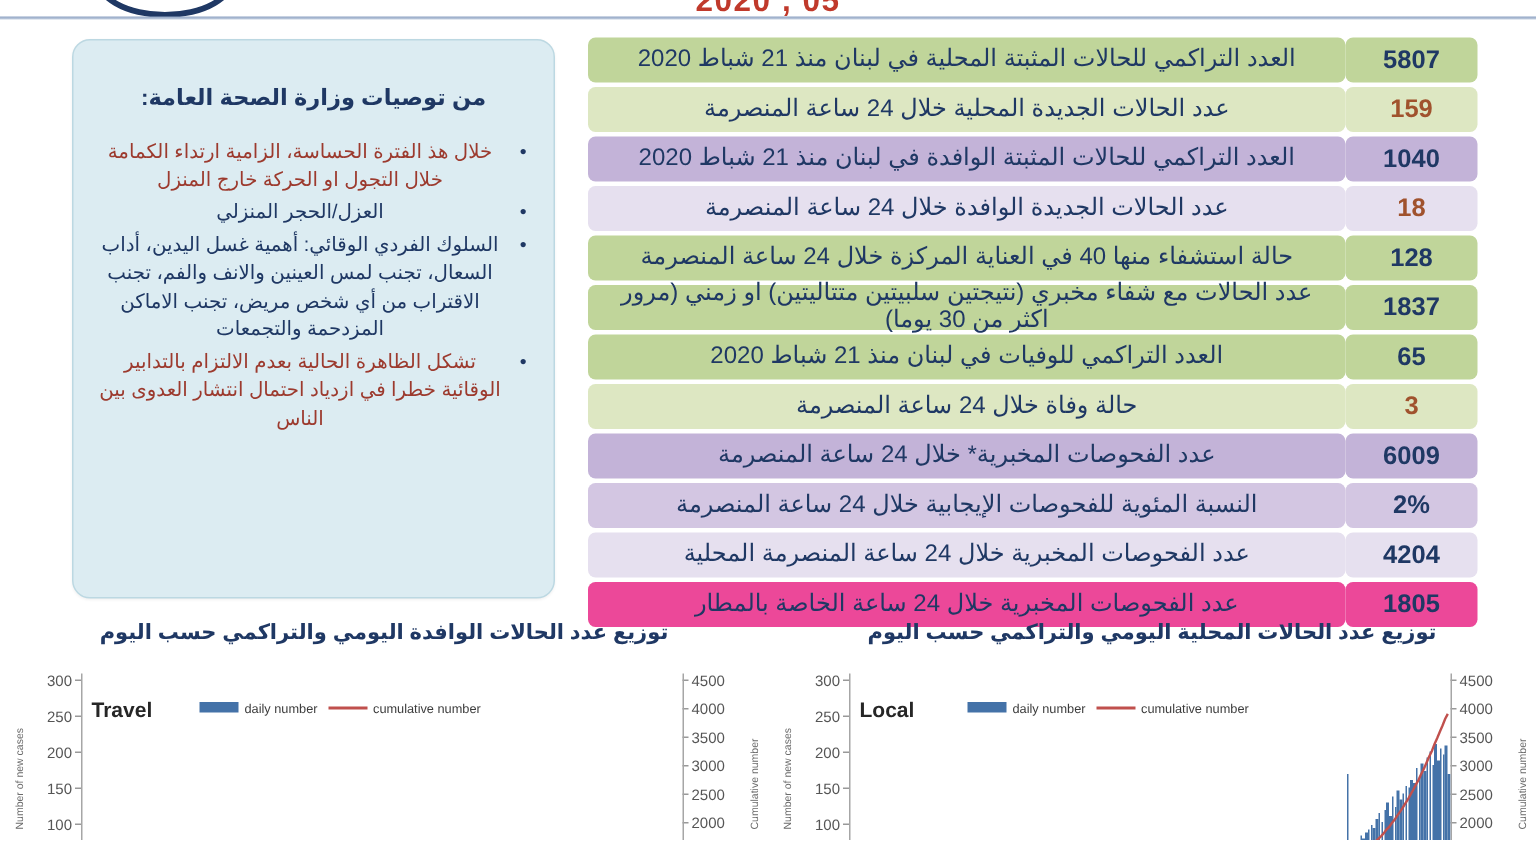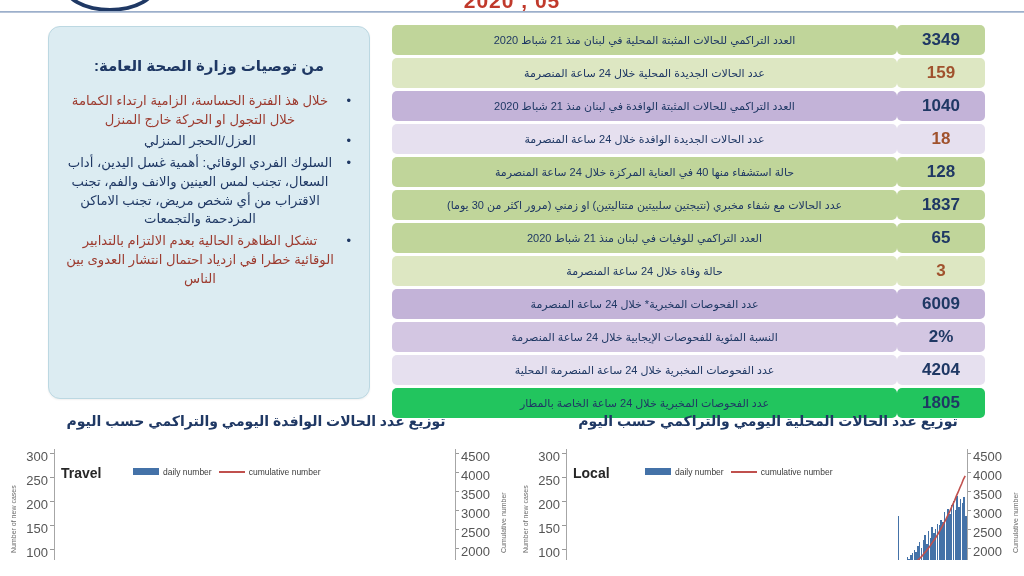--- a/index.html
+++ b/index.html
@@ -114,21 +114,21 @@
     margin-bottom: 3px;
     height: 30px;
   }
   .stat-label {
     flex: 1 1 auto;
     border-radius: 5px;
     display: flex;
     align-items: center;
     justify-content: center;
     padding: 0 10px;
-    font-size: 11px;
+    font-size: 16px;
     color: #1f3864;
     box-sizing: border-box;
     text-align: center;
     line-height: 1.15;
   }
   .stat-value {
     flex: 0 0 88px;
     margin-right: 7px;
     border-radius: 5px;
     display: flex;
@@ -139,21 +139,21 @@
     color: #1f3864;
     direction: ltr;
     box-sizing: border-box;
   }
   
   .tone-green-dark  { background: #c0d59a; }
   .tone-green-light { background: #dde7c2; }
   .tone-purple-dark { background: #c3b3d8; }
   .tone-purple-mid  { background: #d3c6e2; }
   .tone-purple-light{ background: #e6e0ef; }
-  .tone-purple-pale { background: #22c55e; }
+  .tone-purple-pale { background: #ec4899; }
   .val-accent { color: #a0522d; }
 
   
   .chart-block {
     position: absolute;
     top: 409px;
     width: 512px;
     height: 151px;
     overflow: hidden;
   }
@@ -195,21 +195,21 @@
     position: absolute;
     top: 0;
     width: 40px;
     height: 112px;
     direction: ltr;
   }
   .tick-col.left-ticks  { left: 14px; text-align: right; }
   .tick-col.right-ticks { left: 455px; text-align: left; }
   .tick {
     position: absolute;
-    font-size: 13px;
+    font-size: 10px;
     color: #555;
     white-space: nowrap;
   }
   .tick-col.left-ticks .tick  { right: 6px; }
   .tick-col.right-ticks .tick { left: 6px; }
   .tick::after {
     content: "";
     position: absolute;
     top: 4px;
     width: 4px;
@@ -295,21 +295,21 @@
     <li>العزل/الحجر المنزلي</li>
     <li>السلوك الفردي الوقائي: أهمية غسل اليدين، أداب السعال، تجنب لمس العينين والانف والفم، تجنب الاقتراب من أي شخص مريض، تجنب الاماكن المزدحمة والتجمعات</li>
     <li class="warn">تشكل الظاهرة الحالية بعدم الالتزام بالتدابير الوقائية خطرا في ازدياد احتمال انتشار العدوى بين الناس</li>
   </ul>
 </div>
 
 <div class="stats">
 
   <div class="stat-row">
     <div class="stat-label tone-green-dark">العدد التراكمي للحالات المثبتة المحلية في لبنان منذ 21 شباط 2020</div>
-    <div class="stat-value tone-green-dark">3349</div>
+    <div class="stat-value tone-green-dark">5807</div>
   </div>
 
   <div class="stat-row">
     <div class="stat-label tone-green-light">عدد الحالات الجديدة المحلية خلال 24 ساعة المنصرمة</div>
     <div class="stat-value tone-green-light val-accent">159</div>
   </div>
 
   <div class="stat-row">
     <div class="stat-label tone-purple-dark">العدد التراكمي للحالات المثبتة الوافدة في لبنان منذ 21 شباط 2020</div>
     <div class="stat-value tone-purple-dark">1040</div>

